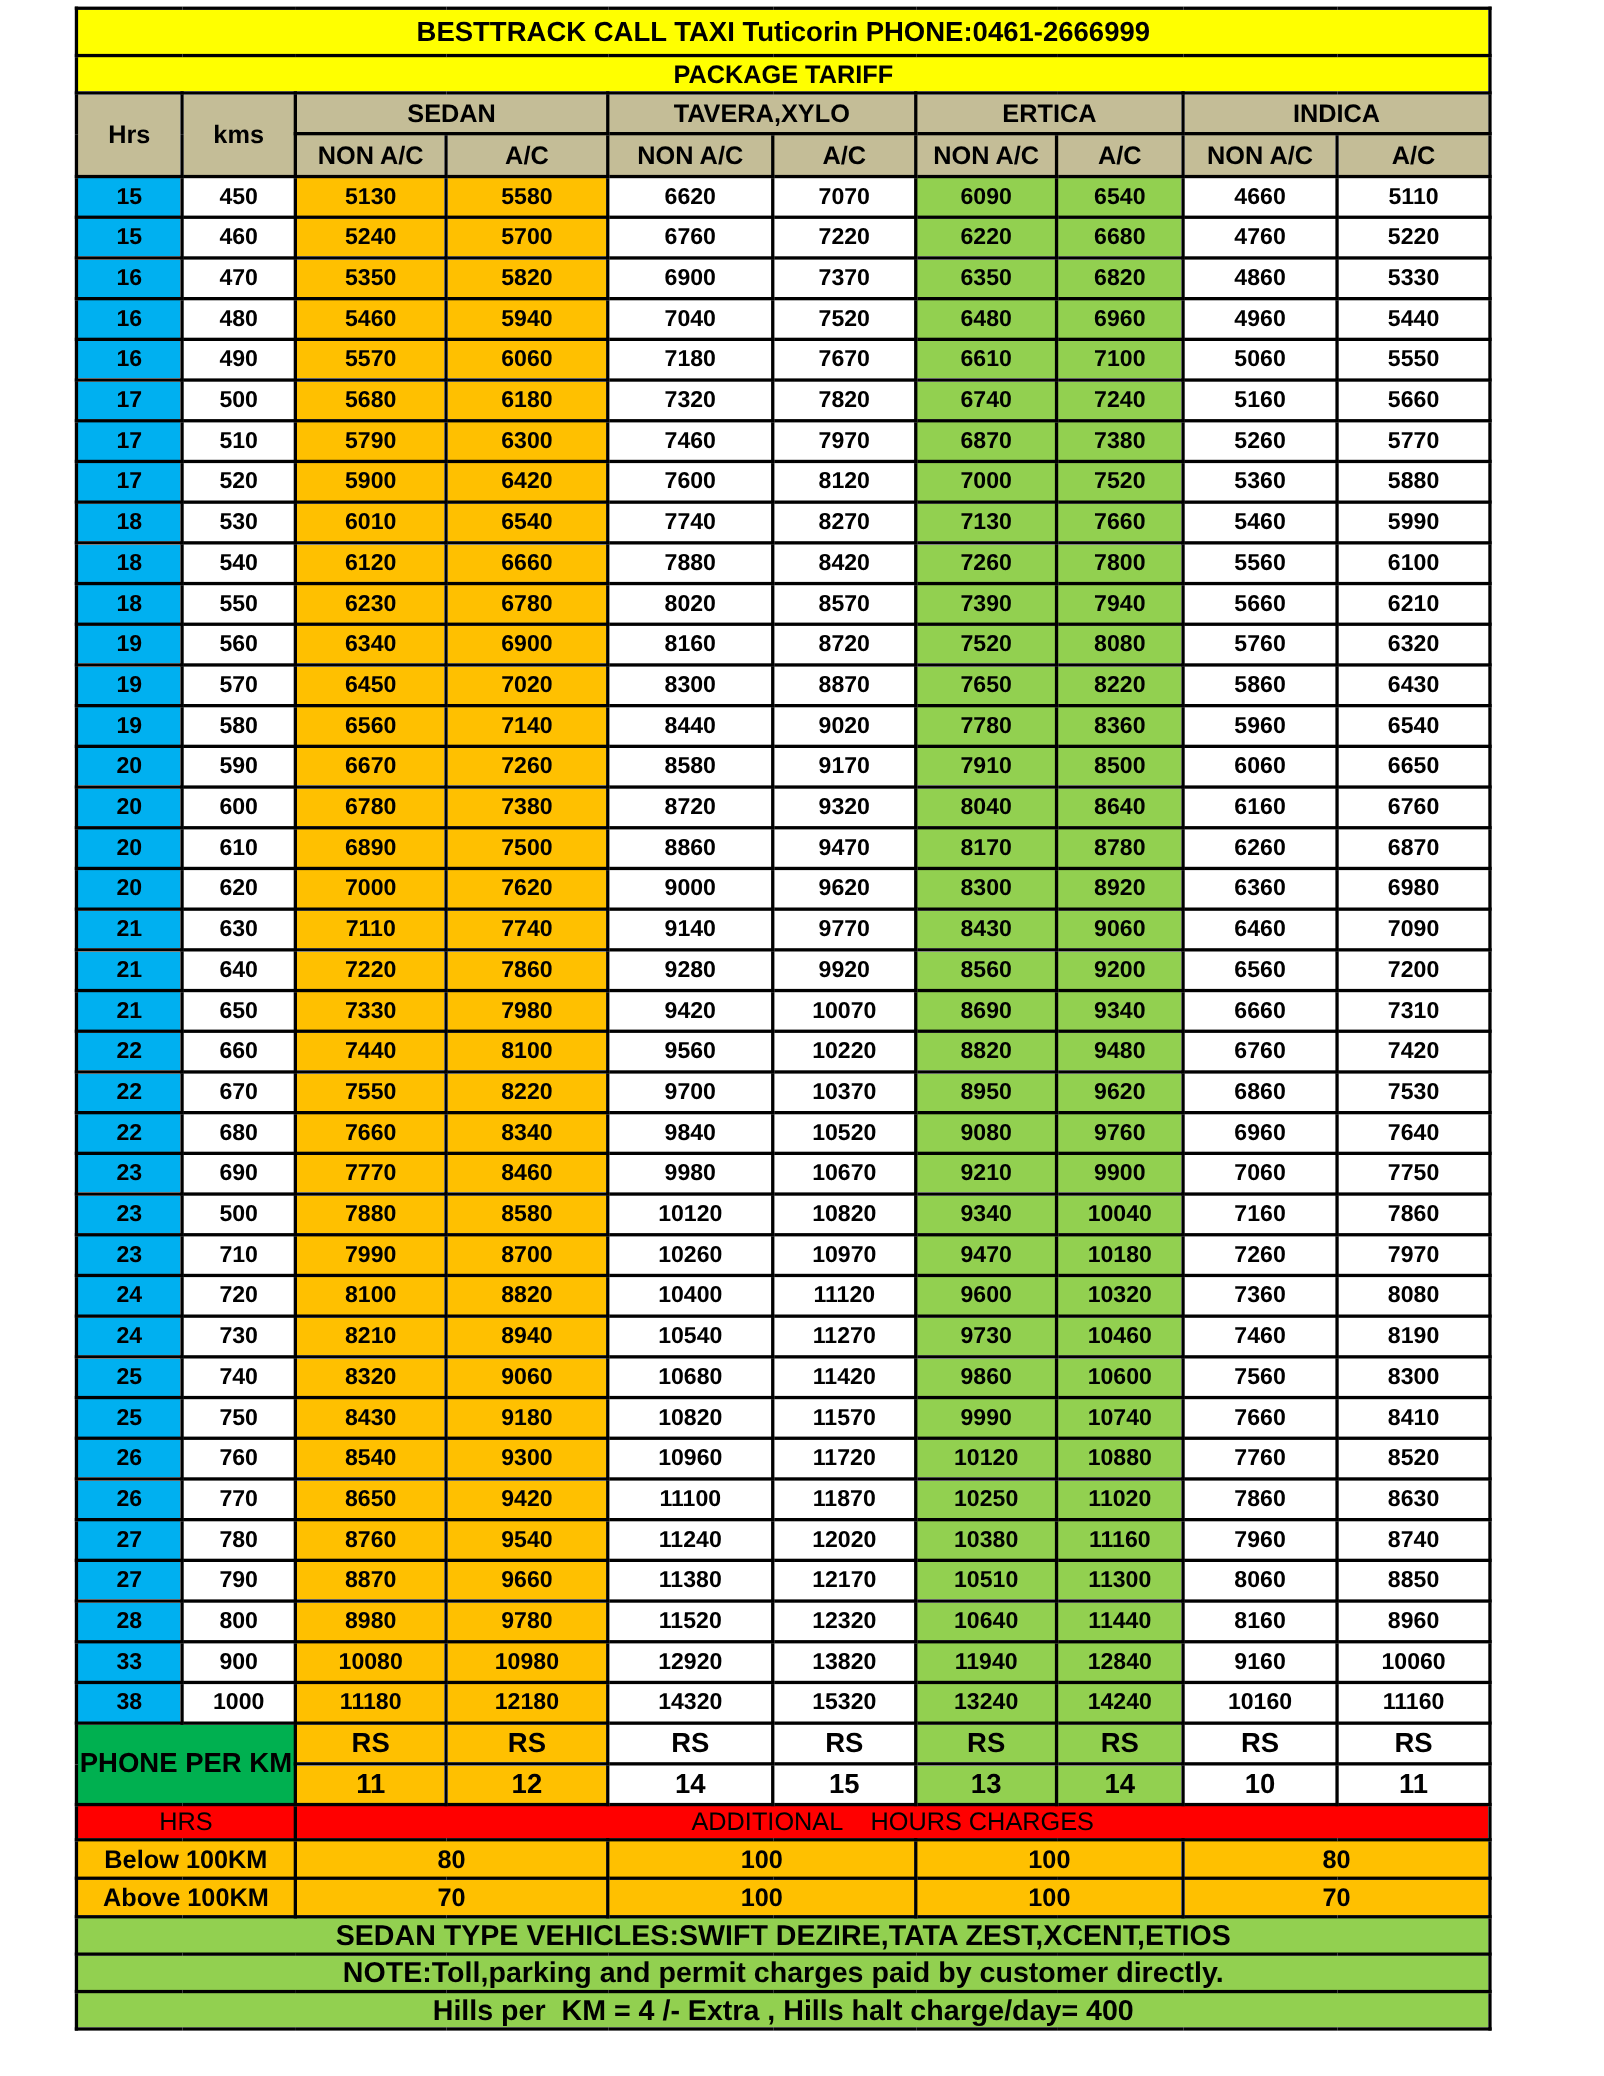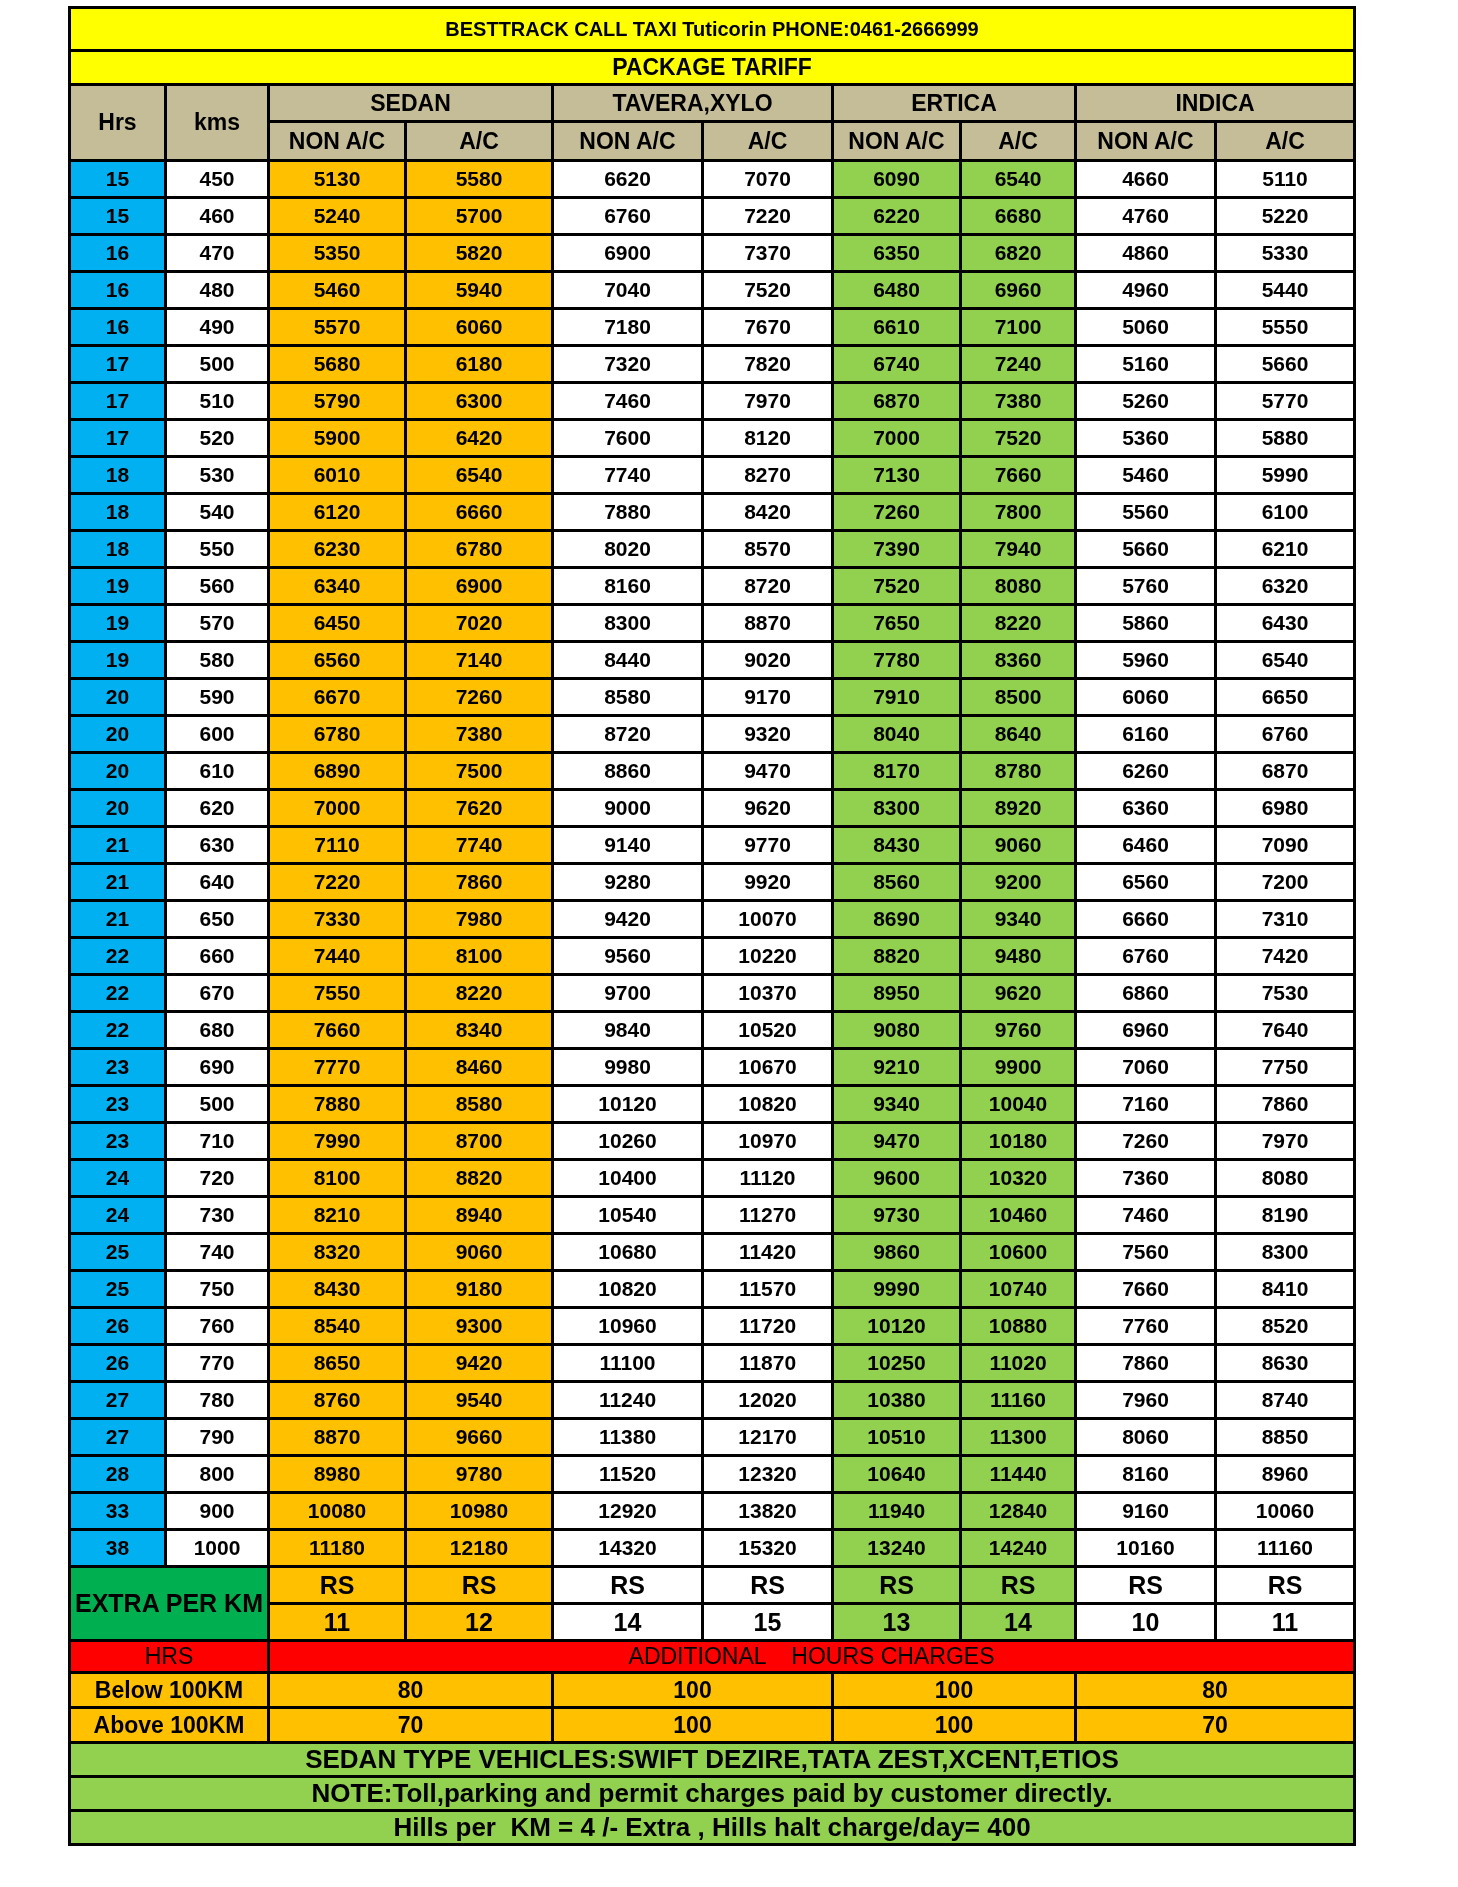--- a/index.html
+++ b/index.html
@@ -14,21 +14,21 @@
   .c-kms { background:#FFFFFF; }
   .c-sed { background:#FFC000; }
   .c-tav { background:#FFFFFF; }
   .c-ert { background:#92D050; }
   .c-ind { background:#FFFFFF; }
   .c-dgr { background:#00B050; }
   .c-red { background:#FF0000; }
   .c-org { background:#FFC000; }
   .c-grn { background:#92D050; }
   
-  .r-title td { height:40px; font-weight:700; font-size:20px; }
+  .r-title td { height:40px; font-weight:700; font-size:25px; }
   .r-sub td   { height:31px; font-weight:700; font-size:23px; }
   .r-veh th   { height:34px; font-weight:700; font-size:23px; }
   .r-ac th    { height:36px; font-weight:700; font-size:23px; }
   tbody.data td { height:34px; font-weight:700; font-size:21px; }
   .r-extra td { height:34px; font-weight:700; font-size:25px; }
   .x-label { font-weight:400; font-size:25px; }
   .r-add td { height:29px; font-weight:400; font-size:23px; }
   .r-km td { height:32px; font-weight:700; font-size:23px;text-align:center; }
   .r-note td { height:30px; font-weight:700; font-size:26px; }
   .pre { white-space:pre; }
@@ -532,21 +532,21 @@
           <td class="c-tav">15320</td>
           <td class="c-ert">13240</td>
           <td class="c-ert">14240</td>
           <td class="c-ind">10160</td>
           <td class="c-ind">11160</td>
         </tr>
       </tbody>
 
     <tbody>
       <tr class="r-extra">
-        <td rowspan="2" colspan="2" class="c-dgr x-label">EXTRA PER KM</td>
+        <td rowspan="2" colspan="2" class="c-dgr x-label">PHONE PER KM</td>
         <td class="c-sed">RS</td>
         <td class="c-sed">RS</td>
         <td class="c-tav">RS</td>
         <td class="c-tav">RS</td>
         <td class="c-ert">RS</td>
         <td class="c-ert">RS</td>
         <td class="c-ind">RS</td>
         <td class="c-ind">RS</td>
       </tr>
       <tr class="r-extra">

